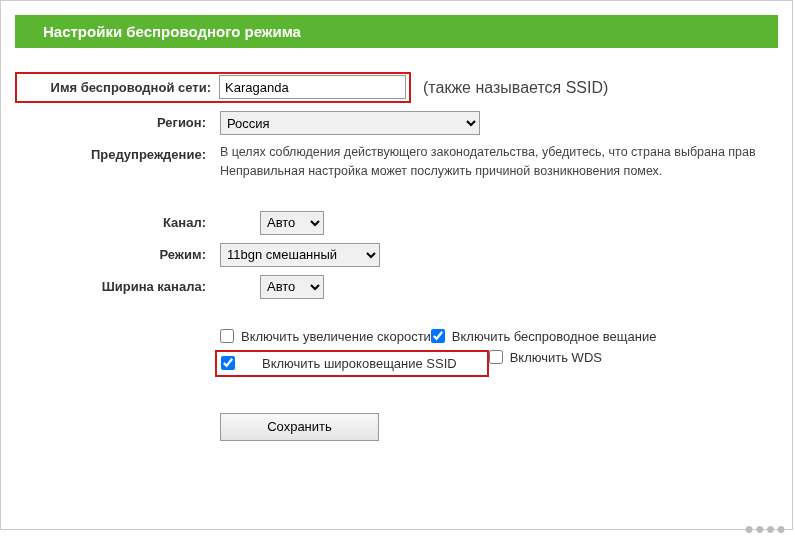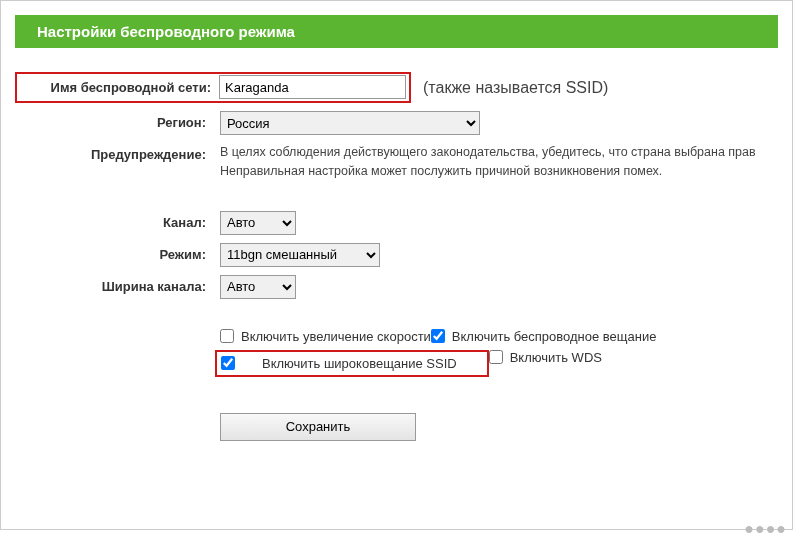--- a/index.html
+++ b/index.html
@@ -17,21 +17,21 @@
       margin: 0;
       padding: 0;
       width: 793px;
       min-height: 530px;
       background: #fff;
     }
     .header {
       background: #5cb531;
       color: #fff;
       font-weight: bold;
-      padding: 8px 22px;
+      padding: 8px 28px;
       font-size: 15px;
       margin: 14px 14px 20px 14px;
     }
     .form-area {
       padding: 4px 14px 20px 14px;
     }
     .row {
       display: flex;
       align-items: flex-start;
       margin-bottom: 8px;
@@ -58,21 +58,21 @@
       font-size: 13px;
     }
     select {
       height: 24px;
       border: 1px solid #999;
       background: #f0f0f0;
       font-size: 13px;
       padding: 1px 2px;
     }
     .sel-wide { width: 260px; }
-    .sel-small { width: 76px; }
+    .sel-small { width: 64px; margin-left: 40px; }
     .sel-med { width: 160px; }
     .hint {
       font-size: 16px;
       color: #444;
       margin-left: 12px;
     }
     .warning {
       font-size: 12.5px;
       color: #444;
       line-height: 1.5;
@@ -105,21 +105,21 @@
     .spacer { height: 22px; }
     .hl-cb {
       border: 2.5px solid #d01818;
       display: inline-flex;
       align-items: center;
       padding: 4px 30px 4px 4px;
       margin-left: -5px;
       gap: 20px;
     }
     .save-btn {
-      width: 196px;
+      width: 159px;
       height: 28px;
       background: linear-gradient(#f8f8f8, #e4e4e4);
       border: 1px solid #999;
       font-size: 13px;
       cursor: pointer;
     }
     .dots {
       position: absolute;
       right: 8px;
       bottom: 5px;

